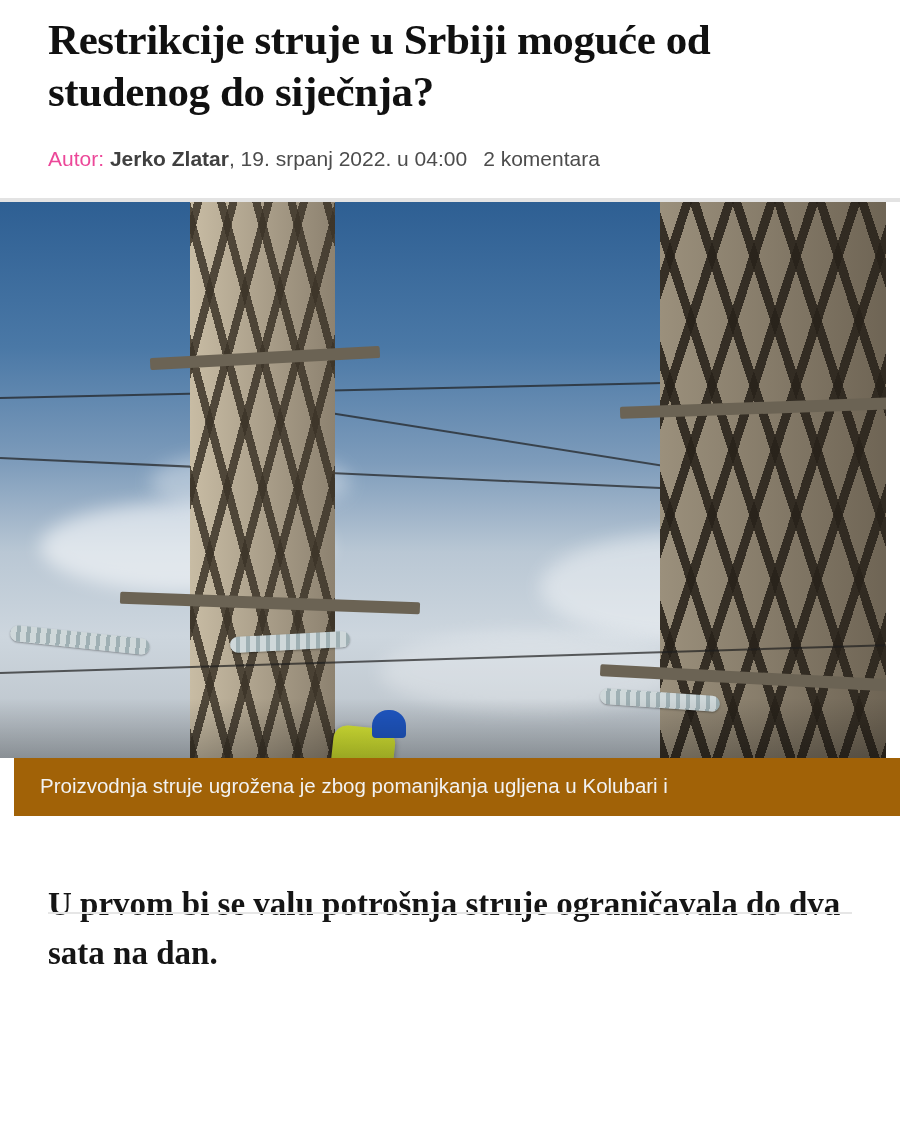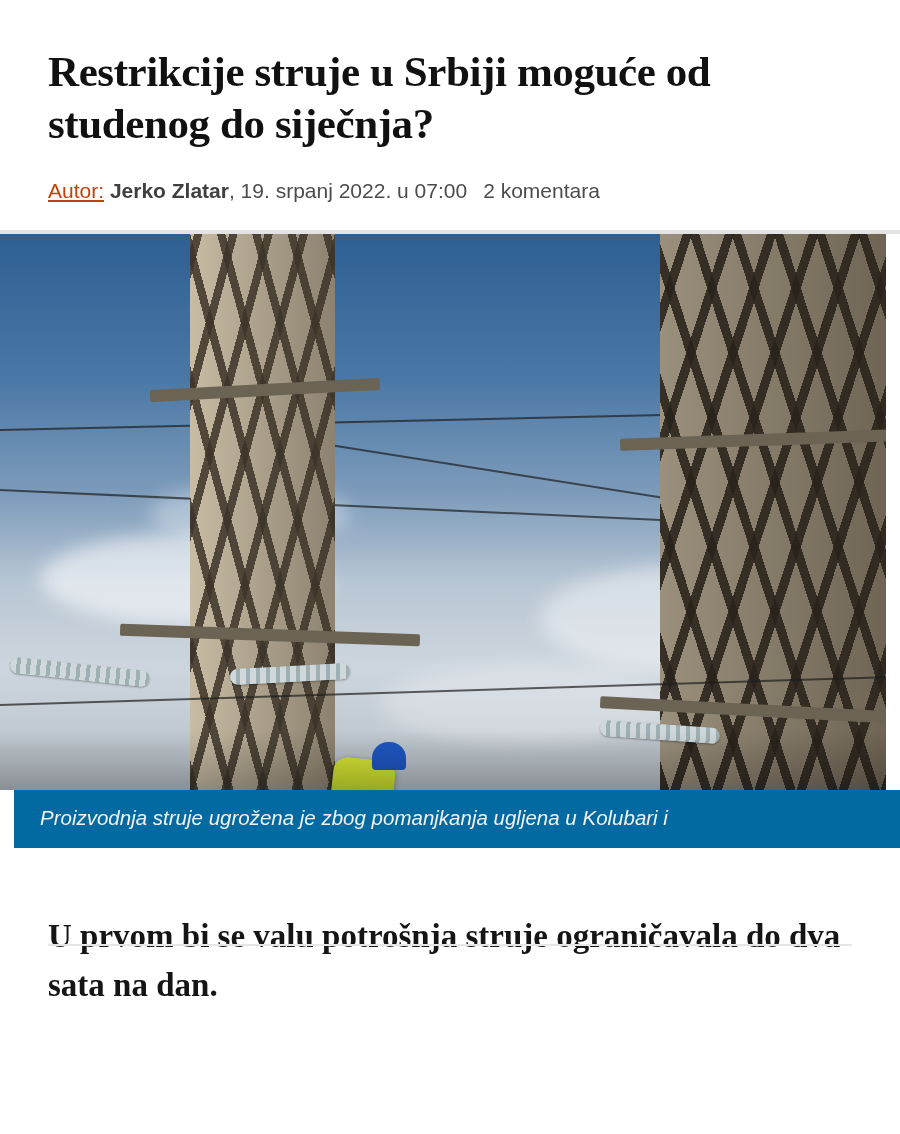--- a/index.html
+++ b/index.html
@@ -14,21 +14,20 @@
     font-family: "Liberation Sans", sans-serif;
     color: #1a1a1a;
   }
 
   .page {
     position: relative;
     width: 900px;
     height: 928px;
     background: #ffffff;
     box-sizing: border-box;
-    margin-top: 32px;
   }
 
   
   .gutter-left {
     position: absolute;
     left: 0; top: 0;
     width: 14px; height: 1134px;
     background: #ffffff;
   }
   .gutter-right {
@@ -55,21 +54,21 @@
     color: #111111;
   }
 
   .byline {
     padding: 26px 48px 0 48px;
     font-size: 21px;
     color: #4c4c4c;
     line-height: 1.3;
     white-space: nowrap;
   }
-  .byline .author-label { color: #c2410c; text-decoration: underline; }
+  .byline .author-label { color: #ec4899; }
   .byline .author-name {
     color: #404040;
     font-weight: bold;
     text-decoration: none;
   }
   .byline .meta { color: #4c4c4c; }
   .byline .comments {
     color: #4c4c4c;
     margin-left: 16px;
   }
@@ -178,29 +177,28 @@
   }
   .shadow-bottom {
     position: absolute;
     left: 0; bottom: 0; width: 100%; height: 60px;
     background: linear-gradient(to bottom, rgba(0,0,0,0), rgba(0,0,0,.25));
   }
 
   .caption-bar {
     width: 886px;
     margin-left: 14px;
-    background: #0369a1;
+    background: #a16207;
     color: #f2f2f2;
     font-size: 20.5px;
     line-height: 1.35;
     padding: 14px 26px 16px 26px;
     box-sizing: border-box;
     white-space: nowrap;
     overflow: hidden;
-    font-style: italic;
   }
 
   .lead-wrap {
     padding: 64px 48px 0 48px;
   }
   .lead {
     font-family: "Liberation Serif", serif;
     font-weight: bold;
     font-size: 33px;
     line-height: 1.5;
@@ -224,21 +222,21 @@
 
   <div class="gutter-left"></div>
   <div class="gutter-right"></div>
 
   <div class="content">
 
     <h1 class="headline">Restrikcije struje u Srbiji moguće od studenog do siječnja?</h1>
 
     <div class="byline">
       <span class="author-label">Autor:</span>
-      <a href="#" class="author-name">Jerko Zlatar</a><span class="meta">, 19. srpanj 2022. u 07:00</span><span class="comments">2 komentara</span>
+      <a href="#" class="author-name">Jerko Zlatar</a><span class="meta">, 19. srpanj 2022. u 04:00</span><span class="comments">2 komentara</span>
     </div>
 
     <div class="divider"></div>
 
     <figure class="figure" style="margin:0;">
       <div class="photo">
         <div class="cloud c1"></div>
         <div class="cloud c2"></div>
         <div class="cloud c3"></div>
         <div class="cloud c4"></div>

